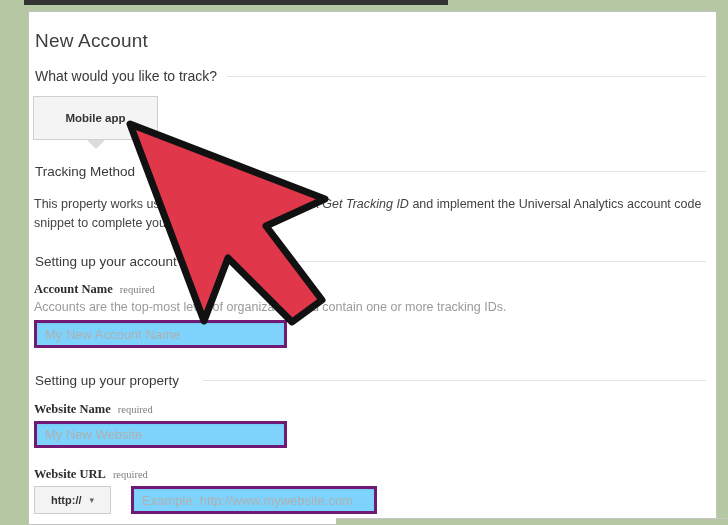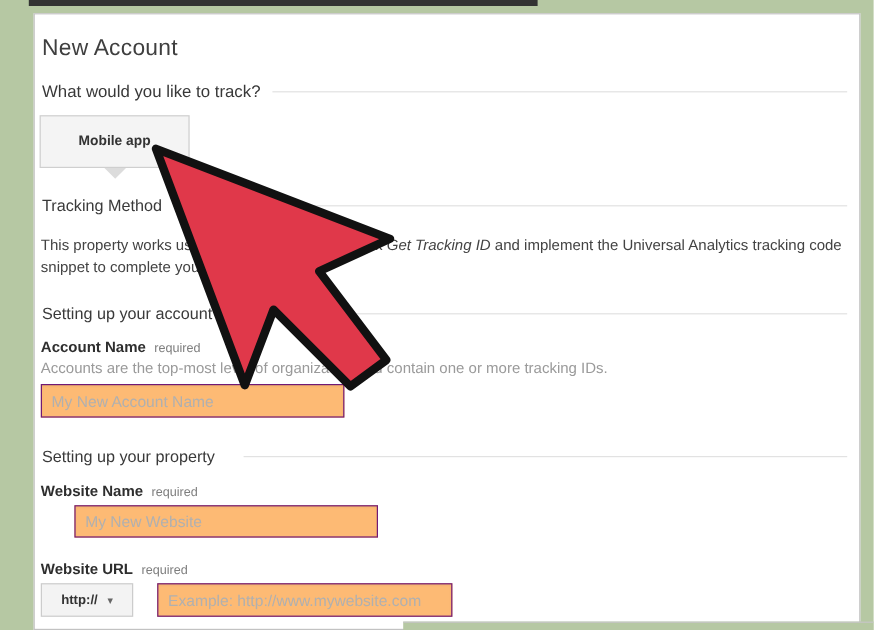--- a/index.html
+++ b/index.html
@@ -36,27 +36,27 @@
   .tab-unselected{background:#f4f4f4;margin-left:-1px;}
   .tab-pointer{
     left:58px;top:128px;width:0;height:0;
     border-left:9px solid transparent;border-right:9px solid transparent;
     border-top:9px solid #dcdcdc;
   }
 
   .para{left:5px;font-size:12.5px;color:#434343;white-space:nowrap;}
   .para .it{font-style:italic;}
 
-  .label-row{left:5px;display:flex;align-items:baseline;gap:7px;}
+  .label-row{left:5px;display:flex;align-items:baseline;gap:7px;font-family:Liberation Serif, serif;}
   .field-label{font-size:12.5px;font-weight:bold;color:#2e2e2e;}
   .required{font-size:10.5px;color:#7d7d7d;}
   .help{left:5px;font-size:12.5px;color:#9a9a9a;white-space:nowrap;}
 
   .txt-input{
-    box-sizing:border-box;border:1px solid #701a75;background:#fdba74;
+    box-sizing:border-box;border:3px solid #701a75;background:#7dd3fc;
     font-family:"Liberation Sans", sans-serif;font-size:13px;color:#444;
     padding:0 8px;box-shadow:inset 0 1px 2px rgba(0,0,0,0.05);
   }
   .txt-input::placeholder{color:#b0b0b0;opacity:1;}
 
   .url-row{left:5px;display:flex;justify-content:flex-end;}
   .proto{
     width:77px;height:28px;box-sizing:border-box;border:1px solid #cccccc;
     background:#f3f3f3;display:flex;align-items:center;justify-content:center;
     gap:8px;cursor:pointer;
@@ -92,21 +92,21 @@
     </div>
   </div>
   <div class="abs tab-pointer"></div>
 
   <div class="abs rule-row" style="top:152px;">
     <span class="section-h">Tracking Method</span>
     <span class="rule"></span>
   </div>
 
   <div class="abs para" style="top:185px;">
-    <span>This property works using Universal Analytics. Click </span><span class="it">Get Tracking ID</span><span> and implement the Universal Analytics tracking code</span>
+    <span>This property works using Universal Analytics. Click </span><span class="it">Get Tracking ID</span><span> and implement the Universal Analytics account code</span>
   </div>
   <div class="abs para" style="top:204px;">
     <span>snippet to complete your set up.</span>
   </div>
 
   <div class="abs rule-row" style="top:242px;">
     <span class="section-h">Setting up your account</span>
     <span class="rule"></span>
   </div>
 
@@ -119,21 +119,21 @@
 
   <div class="abs rule-row" style="top:361px;gap:24px;">
     <span class="section-h">Setting up your property</span>
     <span class="rule"></span>
   </div>
 
   <div class="abs label-row" style="top:390px;">
     <span class="field-label">Website Name</span>
     <span class="required">required</span>
   </div>
-  <input class="abs txt-input" style="left: 5px; top: 409px; width: 253px; height: 27px; margin-left: 28px;" type="text" placeholder="My New Website">
+  <input class="abs txt-input" style="left: 5px; top: 409px; width: 253px; height: 27px;" type="text" placeholder="My New Website">
 
   <div class="abs label-row" style="top:455px;">
     <span class="field-label">Website URL</span>
     <span class="required">required</span>
   </div>
   <div class="abs url-row" style="top:474px;">
     <div class="proto">
       <span class="proto-label">http://</span>
       <span class="proto-caret">▾</span>
     </div>

